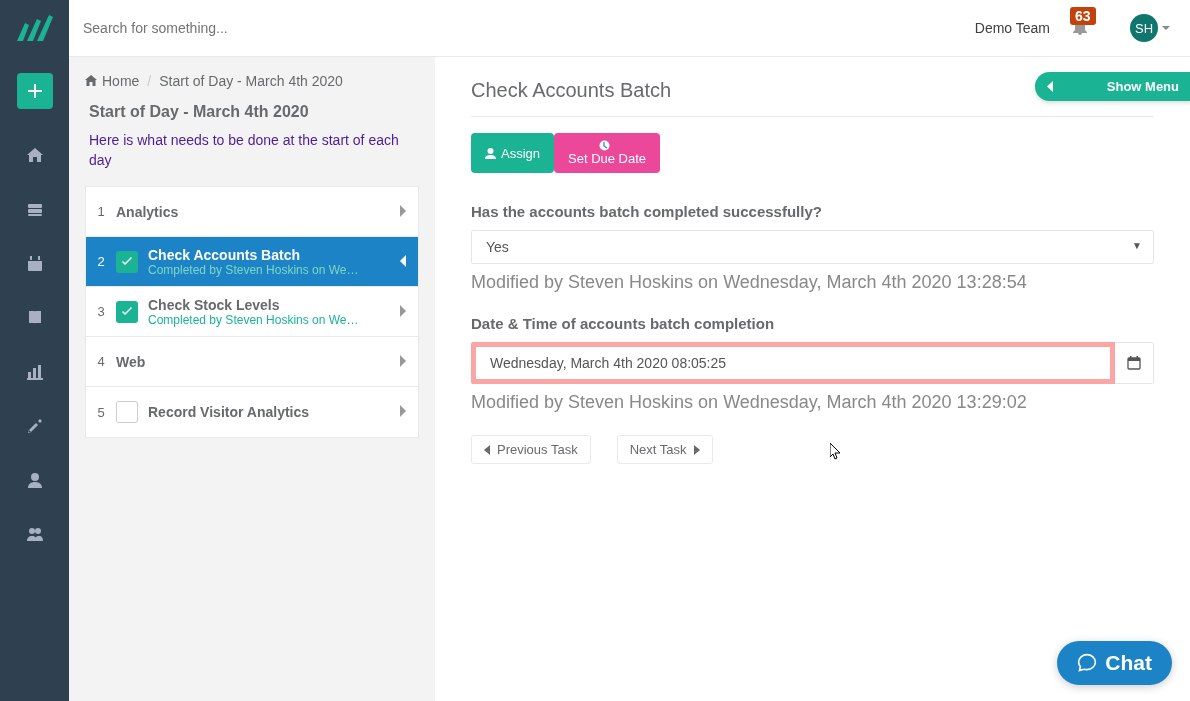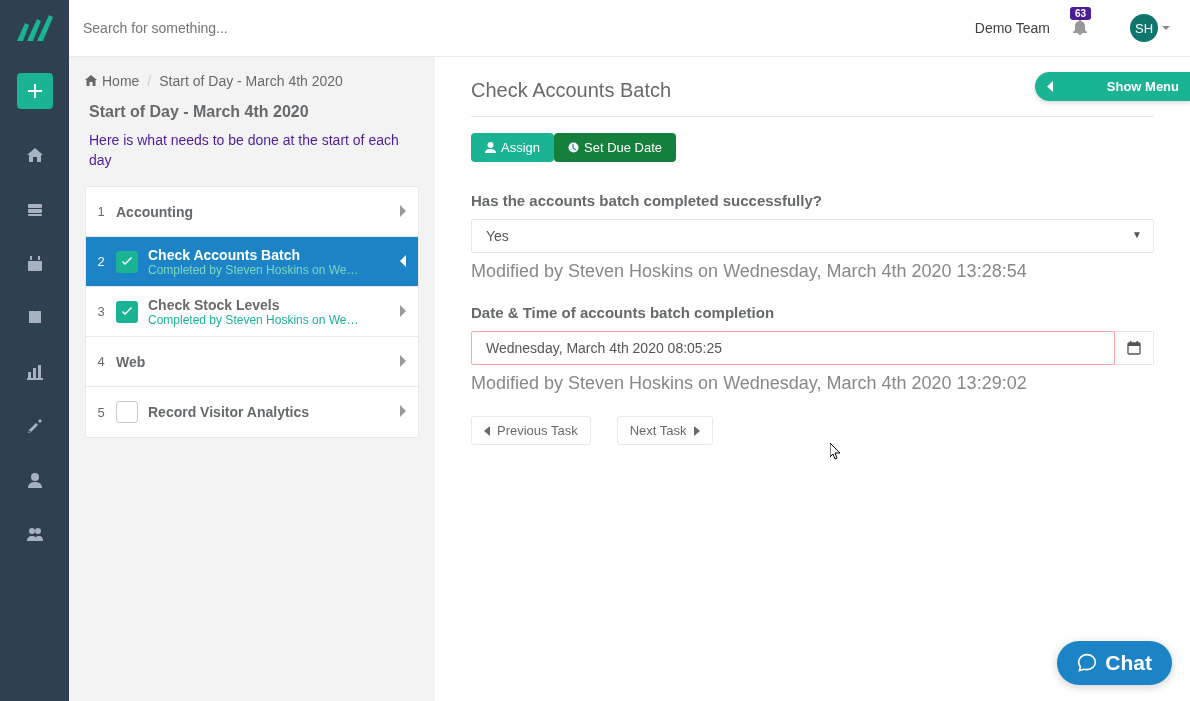--- a/index.html
+++ b/index.html
@@ -13,21 +13,21 @@
   .nav-add-btn svg { fill: #fff; width: 14px; height: 14px; }
   .nav-item { width: 69px; height: 54px; display: flex; align-items: center; justify-content: center; cursor: pointer; }
   .nav-item svg { fill: #a7b1c2; width: 16px; height: 16px; }
   
   
   .top-header { position: absolute; left: 69px; top: 0; right: 0; height: 57px; background: #fff; border-bottom: 1px solid #e7eaec; display: flex; align-items: center; padding: 0 20px 0 14px; }
   .search-box { flex: 1; border: none; outline: none; font-size: 14px; color: #999; background: transparent; }
   .team-label { color: #404040; margin-right: 22px; }
   .notif-wrap { position: relative; margin-right: 42px; }
   .notif-wrap svg { fill: #999; width: 16px; height: 16px; }
-  .notif-badge { position: absolute; top: -12px; left: -2px; background: #4c1d95; color: #fff; font-size: 10px; padding: 1px 5px; border-radius: 3px; font-weight: 600; }
+  .notif-badge { position: absolute; top: -12px; left: -2px; background: #c2410c; color: #fff; font-size: 14px; padding: 1px 5px; border-radius: 3px; font-weight: 600; }
   .avatar-wrap { display: flex; align-items: center; }
   .avatar-circle { width: 28px; height: 28px; border-radius: 50%; background: #0f766e; color: #fff; display: flex; align-items: center; justify-content: center; font-size: 13px; font-weight: 500; margin-right: 4px; }
   .caret-down { width: 0; height: 0; border-left: 4px solid transparent; border-right: 4px solid transparent; border-top: 4px solid #888; }
   
   
   .left-panel { position: absolute; left: 69px; top: 57px; width: 366px; bottom: 0; background: #f3f3f4; padding: 16px; }
   .breadcrumb { display: flex; align-items: center; font-size: 14px; margin-bottom: 14px; }
   .breadcrumb-home { display: flex; align-items: center; color: #676a6c; text-decoration: none; }
   .breadcrumb-home svg { fill: #676a6c; width: 12px; height: 12px; margin-right: 5px; }
   .breadcrumb-sep { margin: 0 8px; color: #ccc; }
@@ -57,29 +57,29 @@
   
   
   .main-content { position: absolute; left: 435px; top: 57px; right: 0; bottom: 0; background: #fff; padding: 22px 36px; }
   .show-menu-btn { position: absolute; top: 15px; right: -1px; background: #1ab394; color: #fff; border: none; padding: 7px 12px; border-radius: 16px 0 0 16px; font-size: 13px; display: flex; align-items: center; cursor: pointer; box-shadow: 0 2px 4px rgba(0,0,0,0.15); font-weight: 600; gap: 48px; }
   .show-menu-btn svg { fill: #fff; width: 7px; height: 11px; margin-right: 5px; }
   .main-title { font-size: 20px; font-weight: 400; color: #676a6c; padding-bottom: 14px; border-bottom: 1px solid #e7eaec; margin-bottom: 16px; }
   .btn-row { display: flex; margin-bottom: 30px; }
   .btn { border: none; border-radius: 4px; padding: 7px 14px; font-size: 13px; color: #fff; display: flex; align-items: center; cursor: pointer; }
   .btn svg { fill: #fff; width: 11px; height: 11px; margin-right: 5px; }
   .btn-green { background: #1ab394; }
-  .btn-blue { background: #15803d; }
+  .btn-blue { background: #ec4899; flex-direction: column; }
   
   .form-group { margin-bottom: 22px; }
   .form-label { font-size: 15px; font-weight: 600; color: #676a6c; display: block; margin-bottom: 10px; }
   .form-select { width: 100%; border: 1px solid #e5e6e7; border-radius: 2px; padding: 8px 14px; font-size: 14px; color: #555; background: #fff; appearance: none; position: relative; }
   .select-wrap { position: relative; }
   .select-wrap::after { content: "▼"; position: absolute; right: 12px; top: 10px; font-size: 10px; color: #555; pointer-events: none; }
   .form-input-group { display: flex; }
-  .form-input { flex: 1; border: 1px solid #fca5a5; border-radius: 2px 0 0 2px; padding: 8px 14px; font-size: 14px; color: #555; background: #fff; }
+  .form-input { flex: 1; border: 5px solid #fca5a5; border-radius: 2px 0 0 2px; padding: 8px 14px; font-size: 14px; color: #555; background: #fff; }
   .input-addon { border: 1px solid #e5e6e7; border-left: none; border-radius: 0 2px 2px 0; padding: 8px 12px; background: #fff; display: flex; align-items: center; }
   .input-addon svg { fill: #555; width: 14px; height: 14px; }
   .form-meta { font-size: 18px; color: #888; margin-top: 8px; }
   
   .nav-btn-row { display: flex; gap: 26px; margin-top: 18px; }
   .nav-btn { border: 1px solid #e7eaec; background: #fff; border-radius: 3px; padding: 6px 12px; font-size: 13px; color: #676a6c; display: flex; align-items: center; cursor: pointer; }
   .nav-btn svg { fill: #676a6c; width: 7px; height: 10px; }
   .nav-btn.prev svg { margin-right: 6px; }
   .nav-btn.next svg { margin-left: 6px; }
   
@@ -184,21 +184,21 @@
     <span class="breadcrumb-sep">/</span>
     <span class="breadcrumb-current">Start of Day - March 4th 2020</span>
   </div>
   <div class="panel-title">Start of Day - March 4th 2020</div>
   <div class="panel-desc">Here is what needs to be done at the start of each day</div>
 
   <div class="task-list">
     <div class="task-row task-section">
       <div class="task-num">1</div>
       <div class="task-body">
-          <div class="task-title">Accounting</div>
+          <div class="task-title">Analytics</div>
         </div>
       <div class="task-chevron"><svg viewBox="0 0 8 12">
             <path d="M1 0l6 6-6 6V0z"></path>
           </svg></div>
     </div>
     <div class="task-row active">
       <div class="task-num">2</div>
       <div class="task-check done">
           <svg viewBox="0 0 12 10">
             <path d="M1 5l3 3 7-7-1-1-6 6-2-2z"></path>

